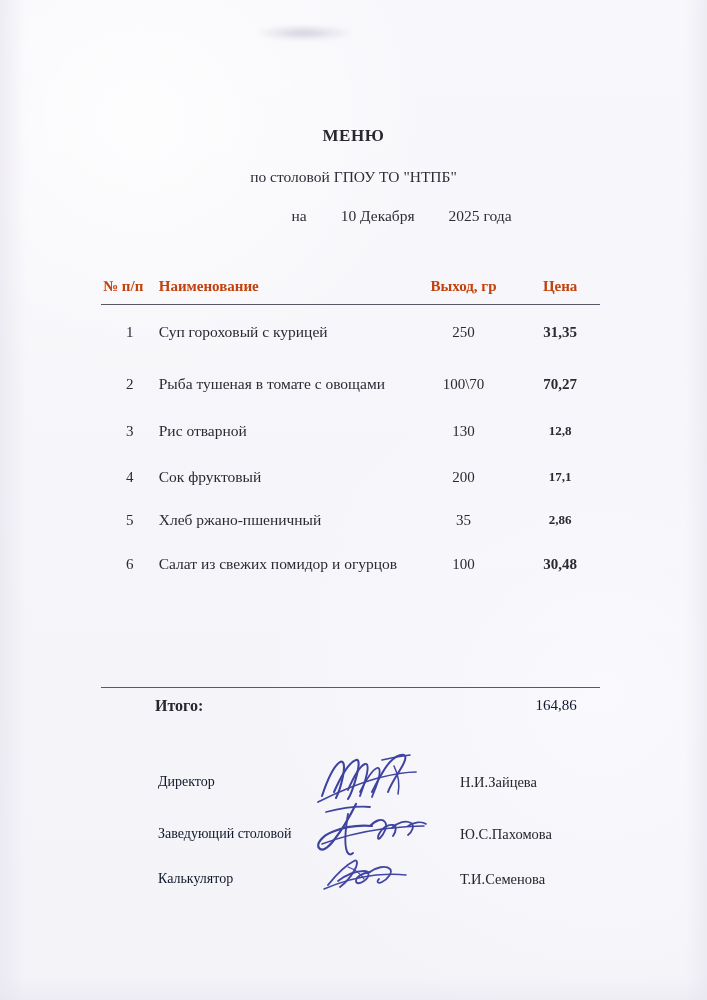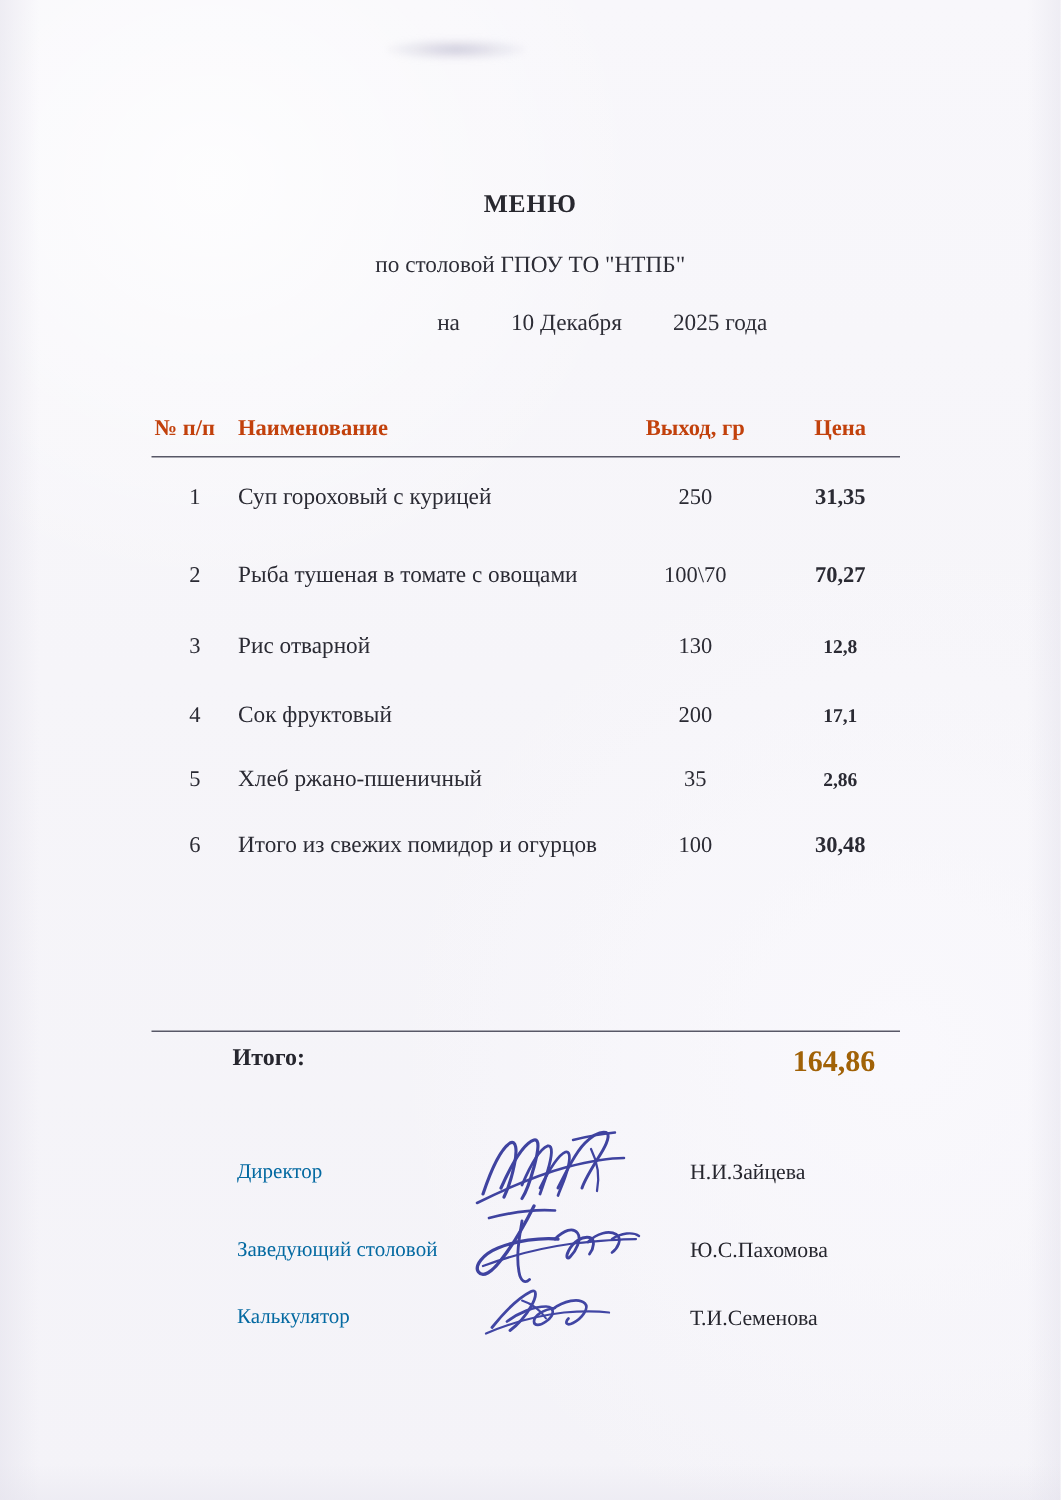--- a/index.html
+++ b/index.html
@@ -177,38 +177,38 @@
     font-size: 16px;
     font-weight: bold;
     color: #26262e;
   }
   .total-value {
     position: absolute;
     left: 516px;
     top: 681px;
     width: 80px;
     text-align: center;
-    font-size: 20px;
-    font-weight: bold;
-    color: #a16207;
+    font-size: 15px;
+    font-weight: normal;
+    color: #0f172a;
   }
 
   
   .sig-block { position: absolute; left: 0; top: 0; width: 707px; }
   .sig-row { position: absolute; left: 0; width: 707px; height: 26px; }
   .sig-row.s0 { top: 758px; }
   .sig-row.s1 { top: 810px; padding-left: 35px; }
   .sig-row.s2 { top: 855px; }
 
   .sig-role {
     position: absolute;
     left: 158px;
     top: 0;
     font-size: 14px;
-    color: #0369a1;
+    color: #0f172a;
     white-space: nowrap;
   }
   .sig-name {
     position: absolute;
     left: 460px;
     top: 0;
     font-size: 14.5px;
     color: #26262e;
     white-space: nowrap;
   }
@@ -273,21 +273,21 @@
           <td class="td-price price-small">17,1</td>
         </tr>
         <tr class="r5">
           <td class="td-num">5</td>
           <td class="td-name">Хлеб ржано-пшеничный</td>
           <td class="td-out">35</td>
           <td class="td-price price-small">2,86</td>
         </tr>
         <tr class="r6">
           <td class="td-num">6</td>
-          <td class="td-name">Итого из свежих помидор и огурцов</td>
+          <td class="td-name">Салат из свежих помидор и огурцов</td>
           <td class="td-out">100</td>
           <td class="td-price">30,48</td>
         </tr>
       </tbody>
     </table>
   </div>
 
   <div class="head-rule"></div>
   <div class="total-rule"></div>
 

